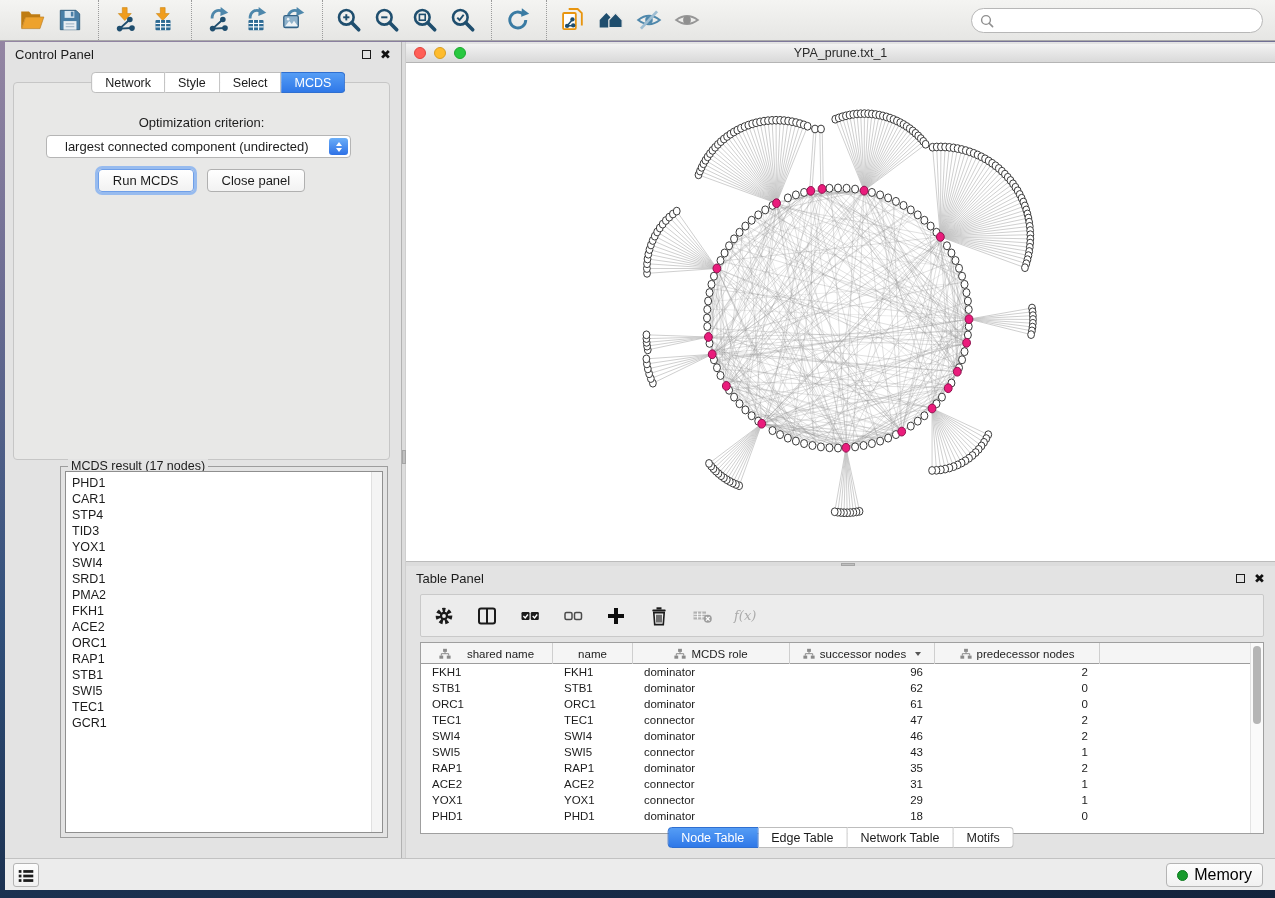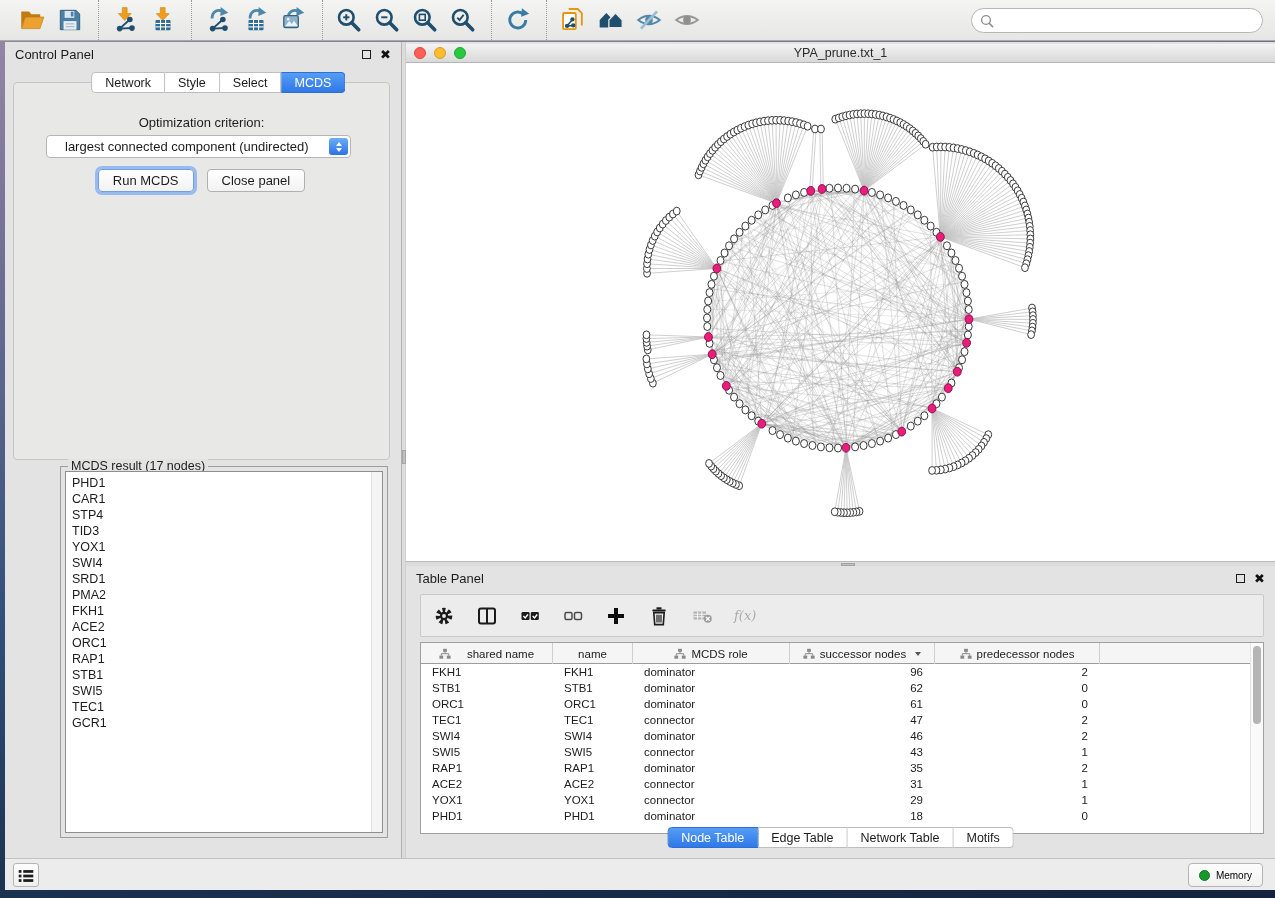--- a/index.html
+++ b/index.html
@@ -94,21 +94,21 @@
   .td.txt{padding-left:11px;}
   .tp-scroll{position:absolute;right:0;top:0;width:13px;bottom:0;background:#fafafa;border-left:1px solid #e3e3e3;}
   .tp-scroll .thumb{position:absolute;left:2px;right:2px;top:3px;height:78px;background:#b5b5b5;border-radius:5px;}
   #tp-tabs{position:absolute;left:50%;transform:translateX(-50%);bottom:10px;}
   
   .statusbar{position:absolute;left:0;right:0;bottom:0;height:32px;background:#ececec;border-top:1px solid #c2c2c2;}
   .list-btn{position:absolute;left:8px;top:4px;width:26px;height:24px;background:linear-gradient(#fdfdfd,#f0f0f0);
     border:1px solid #b4b4b4;border-radius:3px;padding:2px;cursor:pointer;}
   .mem-btn{position:absolute;right:12px;top:4px;height:24px;background:linear-gradient(#fdfdfd,#f1f1f1);
     border:1px solid #b4b4b4;border-radius:4px;display:flex;align-items:center;gap:6px;padding:0 10px;
-    font-size:10px;cursor:pointer;font-family:inherit;}
+    font-size:16px;cursor:pointer;font-family:inherit;}
   .mem-dot{width:11px;height:11px;border-radius:50%;background:#179a2c;border:1px solid #0e7a1f;}
 </style>
 </head>
 <body>
 
 <div id="screen">
 
   <div class="toolbar">
     <div class="tb-group">
         <button class="tb-btn">

